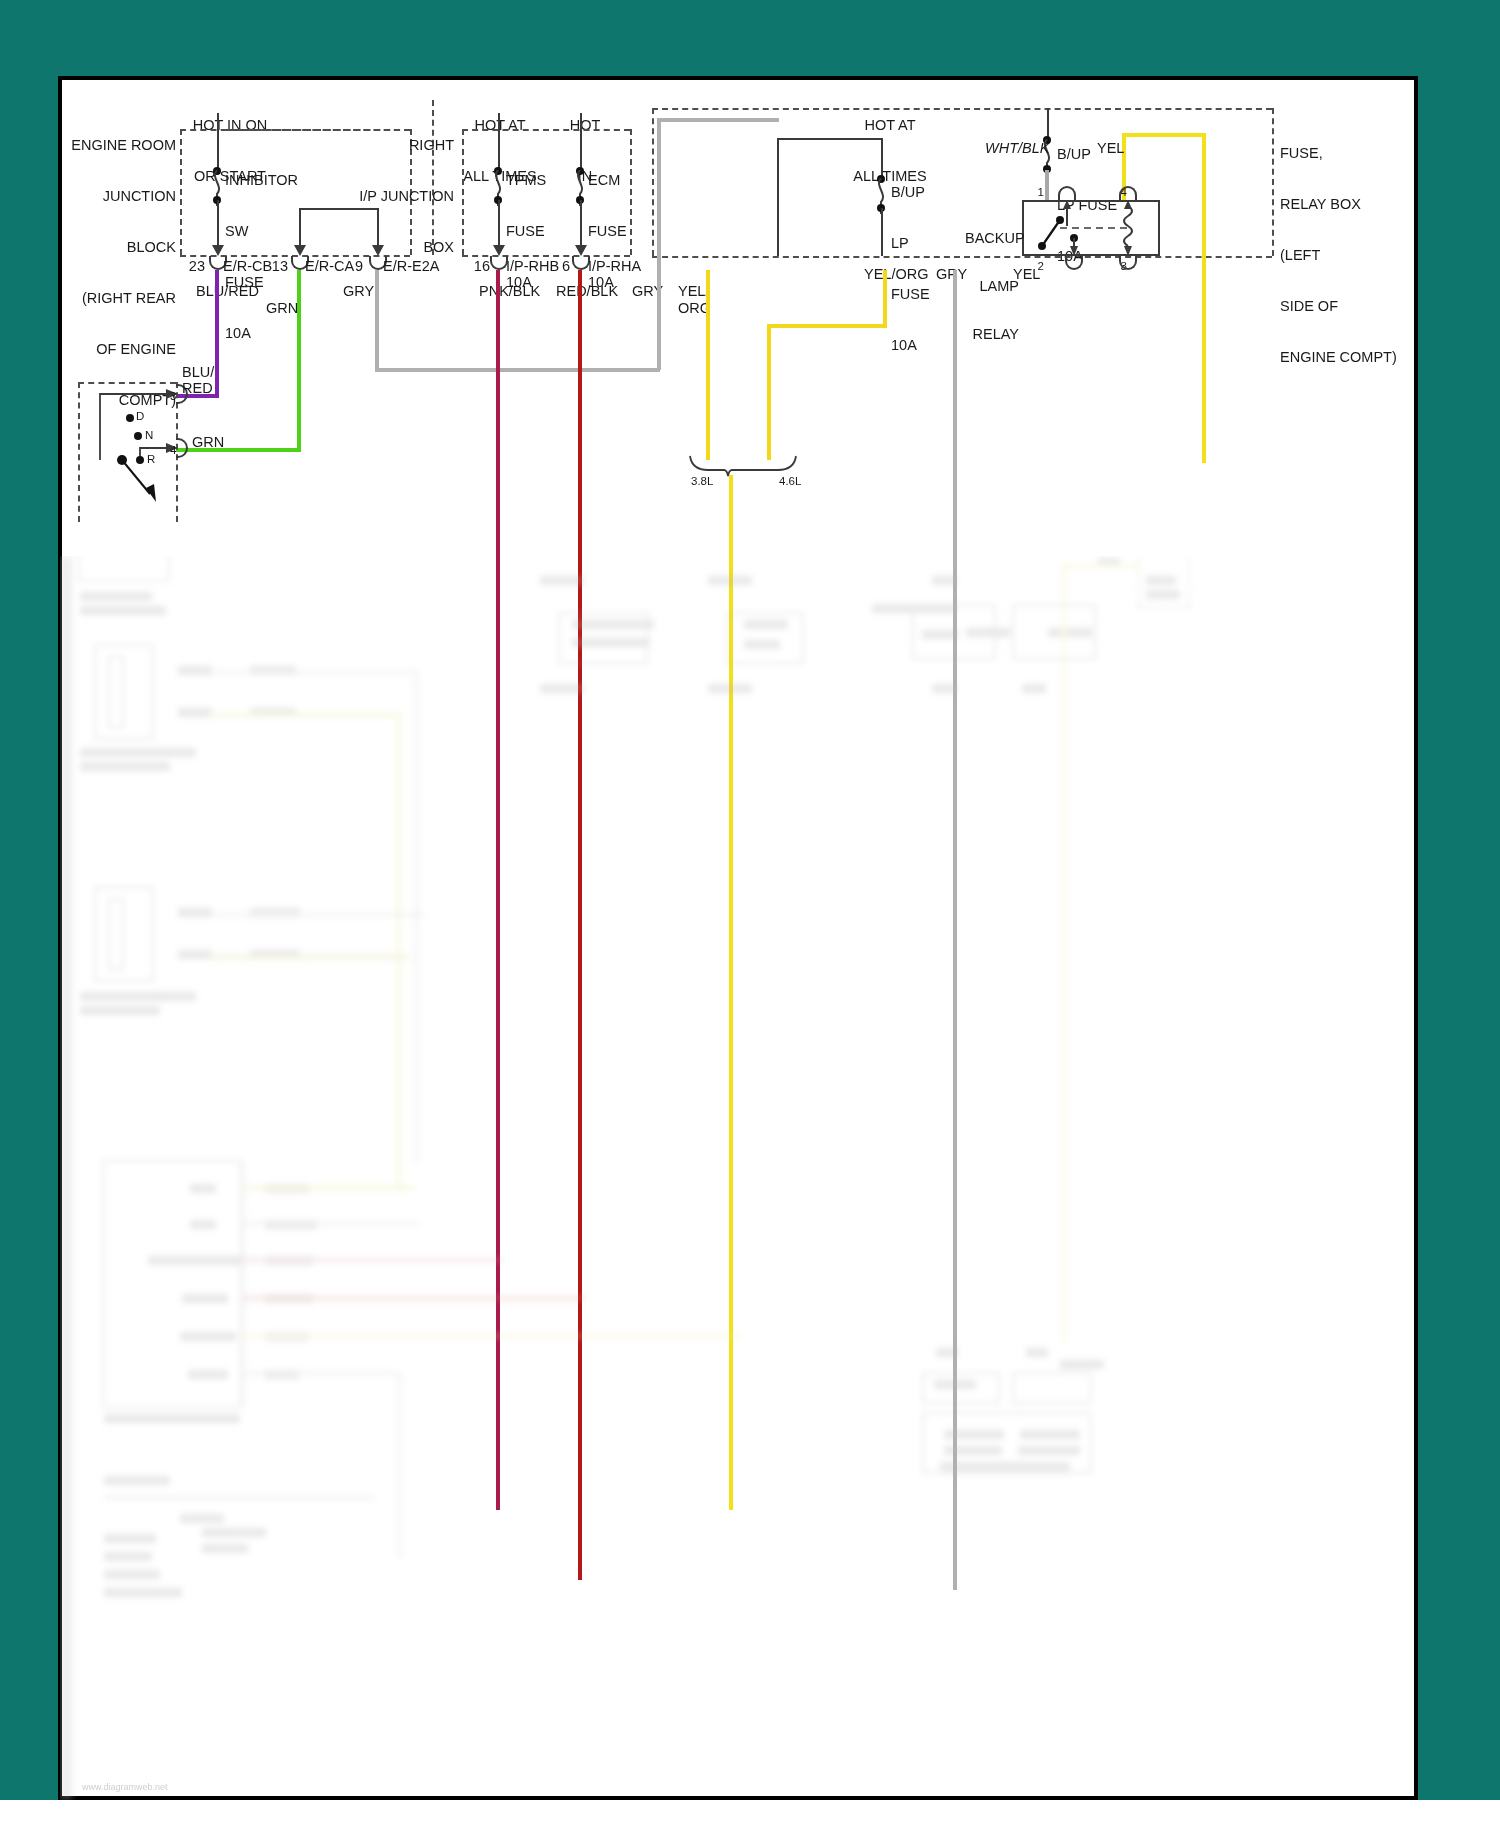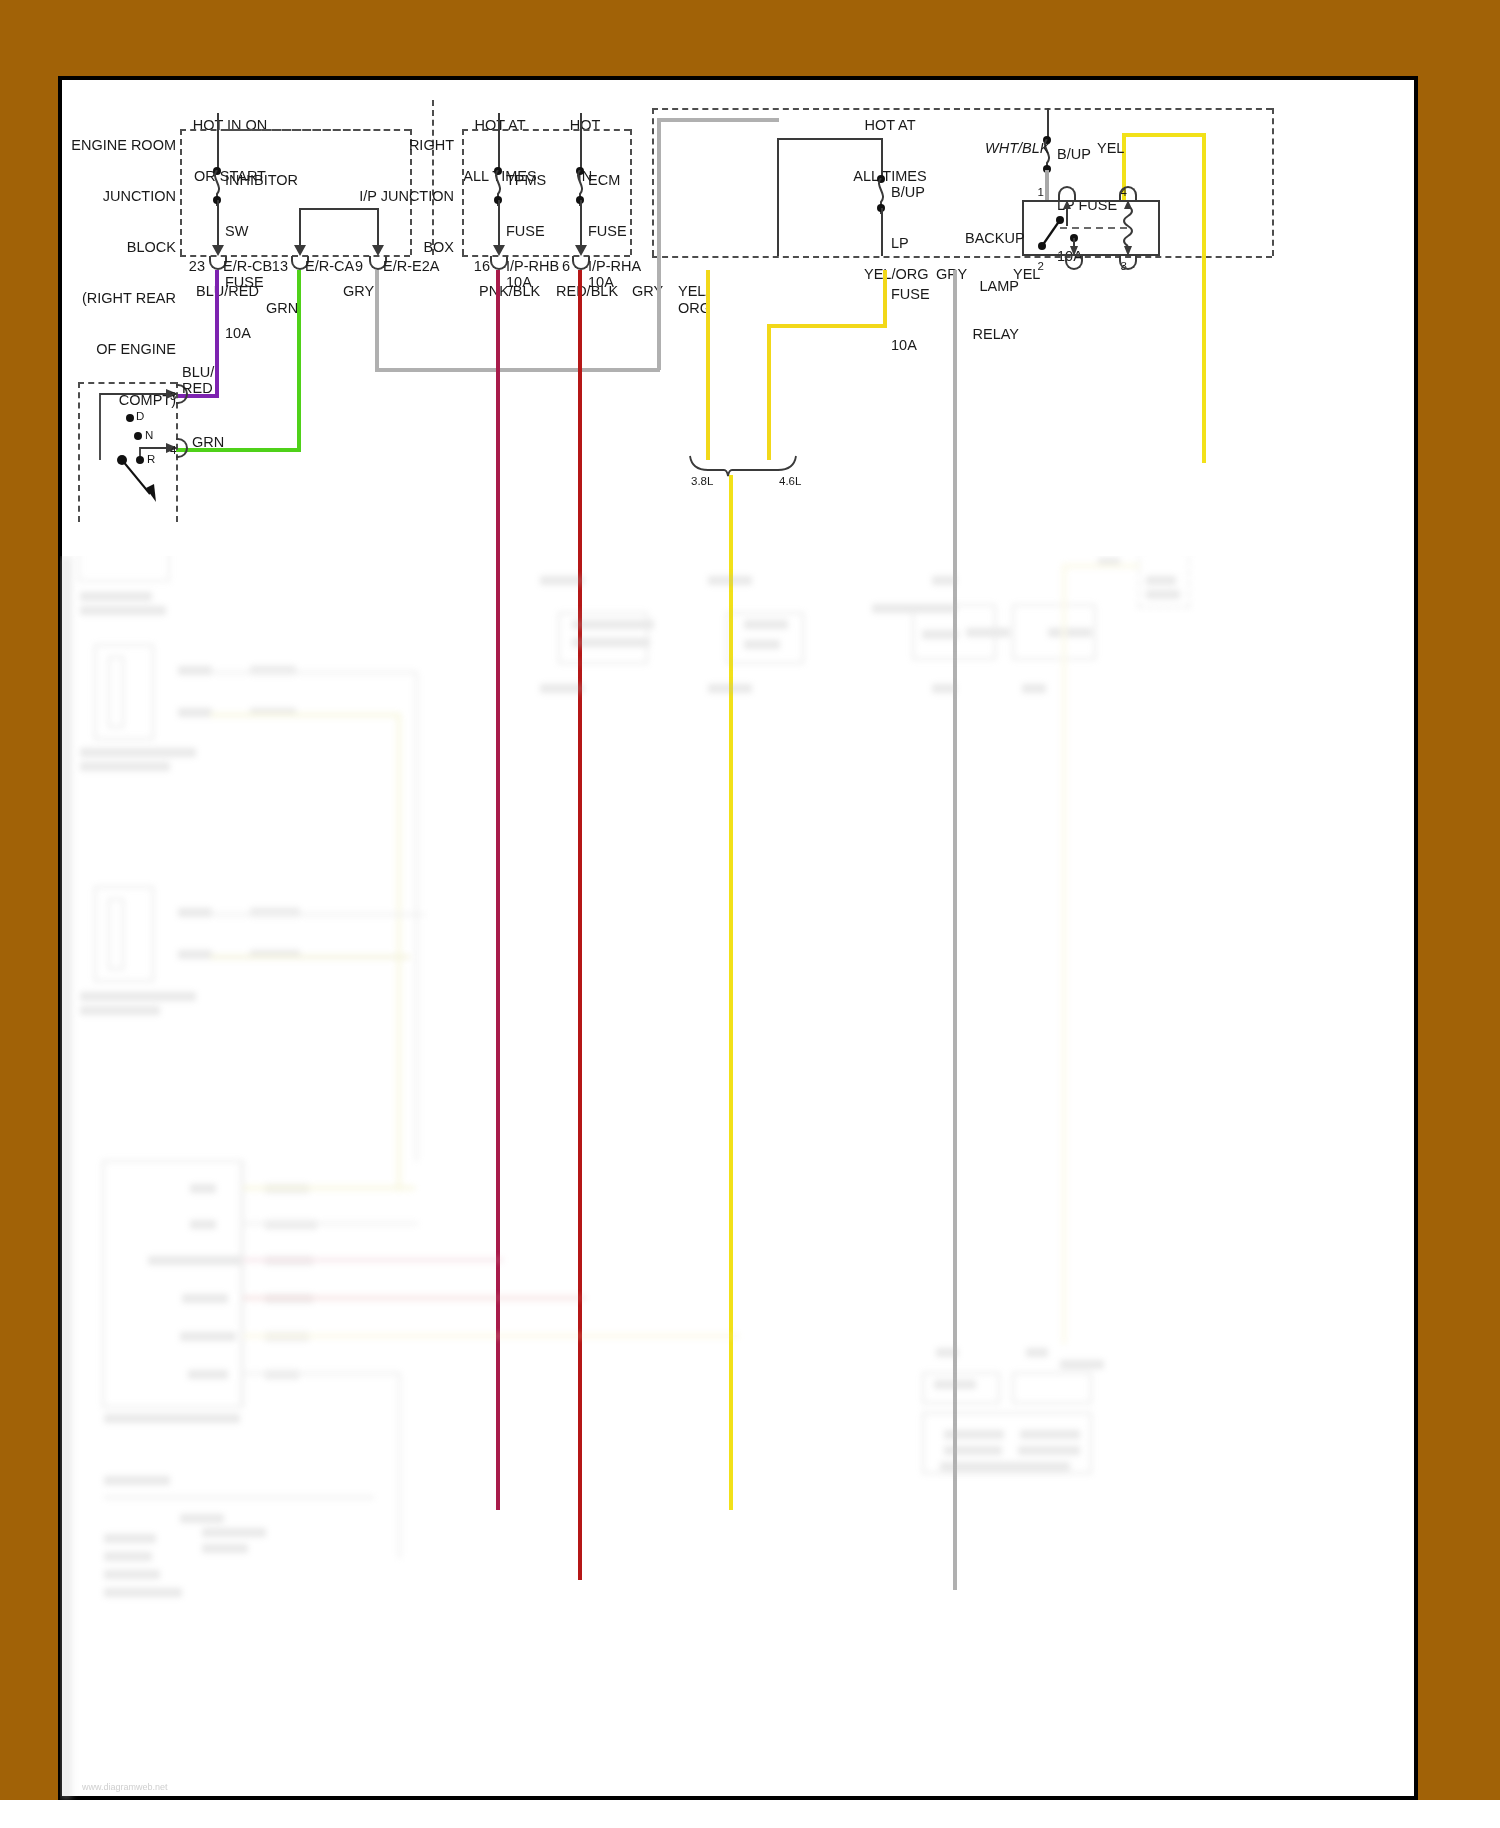--- a/index.html
+++ b/index.html
@@ -1,17 +1,17 @@
 <!DOCTYPE html>
 <html><head>
 <meta charset="utf-8">
 <style>
   html,body{margin:0;padding:0;background:#ffffff;}
   body{font-family:"Liberation Sans",sans-serif;}
-  #page{position:relative;width:1500px;height:1800px;background:#a16207;overflow:hidden;}
+  #page{position:relative;width:1500px;height:1800px;background:#0f766e;overflow:hidden;}
 
   
   #frame{position:absolute;left:58px;top:76px;width:1360px;height:1724px;
          border:4px solid #000;box-sizing:border-box;background:#fff;}
 
   
   .lbl{position:absolute;font-size:14.5px;color:#1a1a1a;line-height:17px;white-space:pre;}
   .lbl.r{text-align:right;}
   .lbl.c{text-align:center;}
   .xs{font-size:11.5px;}
@@ -171,20 +171,27 @@
   <div class="lbl r" style="left:460px;top:258px;width:30px;">16</div>
   <div class="lbl" style="left:506px;top:258px;width:86px;">I/P-RHB</div>
   <div class="lbl r" style="left:544px;top:258px;width:26px;">6</div>
   <div class="lbl" style="left:588px;top:258px;width:90px;">I/P-RHA</div>
 
   <div class="dash-h" style="left:652px;top:108px;width:620px;"></div>
   <div class="dash-v" style="left:652px;top:108px;height:148px;"></div>
   <div class="dash-v" style="left:1272px;top:108px;height:148px;"></div>
   <div class="dash-h" style="left:652px;top:256px;width:620px;"></div>
 
+  <div class="lbl" style="left:1280px;top:111px;width:140px;">
+    <div>FUSE,</div>
+    <div>RELAY BOX</div>
+    <div>(LEFT</div>
+    <div>SIDE OF</div>
+    <div>ENGINE COMPT)</div>
+  </div>
 
   <div class="hline" style="left:777px;top:138px;width:105px;"></div>
   <div class="vline" style="left:777px;top:138px;height:118px;"></div>
   <div class="vline" style="left:881px;top:138px;height:40px;"></div>
   <div class="dot" style="left:877px;top:175px;"></div>
   <svg class="fuse" style="left:874px;top:178px;" viewBox="0 0 14 36">
     <path d="M7 0 C 0 8, 14 16, 7 24 L7 36" fill="none" stroke="#3a3a3a" stroke-width="2"></path>
   </svg>
   <div class="dot" style="left:877px;top:204px;"></div>
   <div class="vline" style="left:881px;top:208px;height:48px;"></div>

